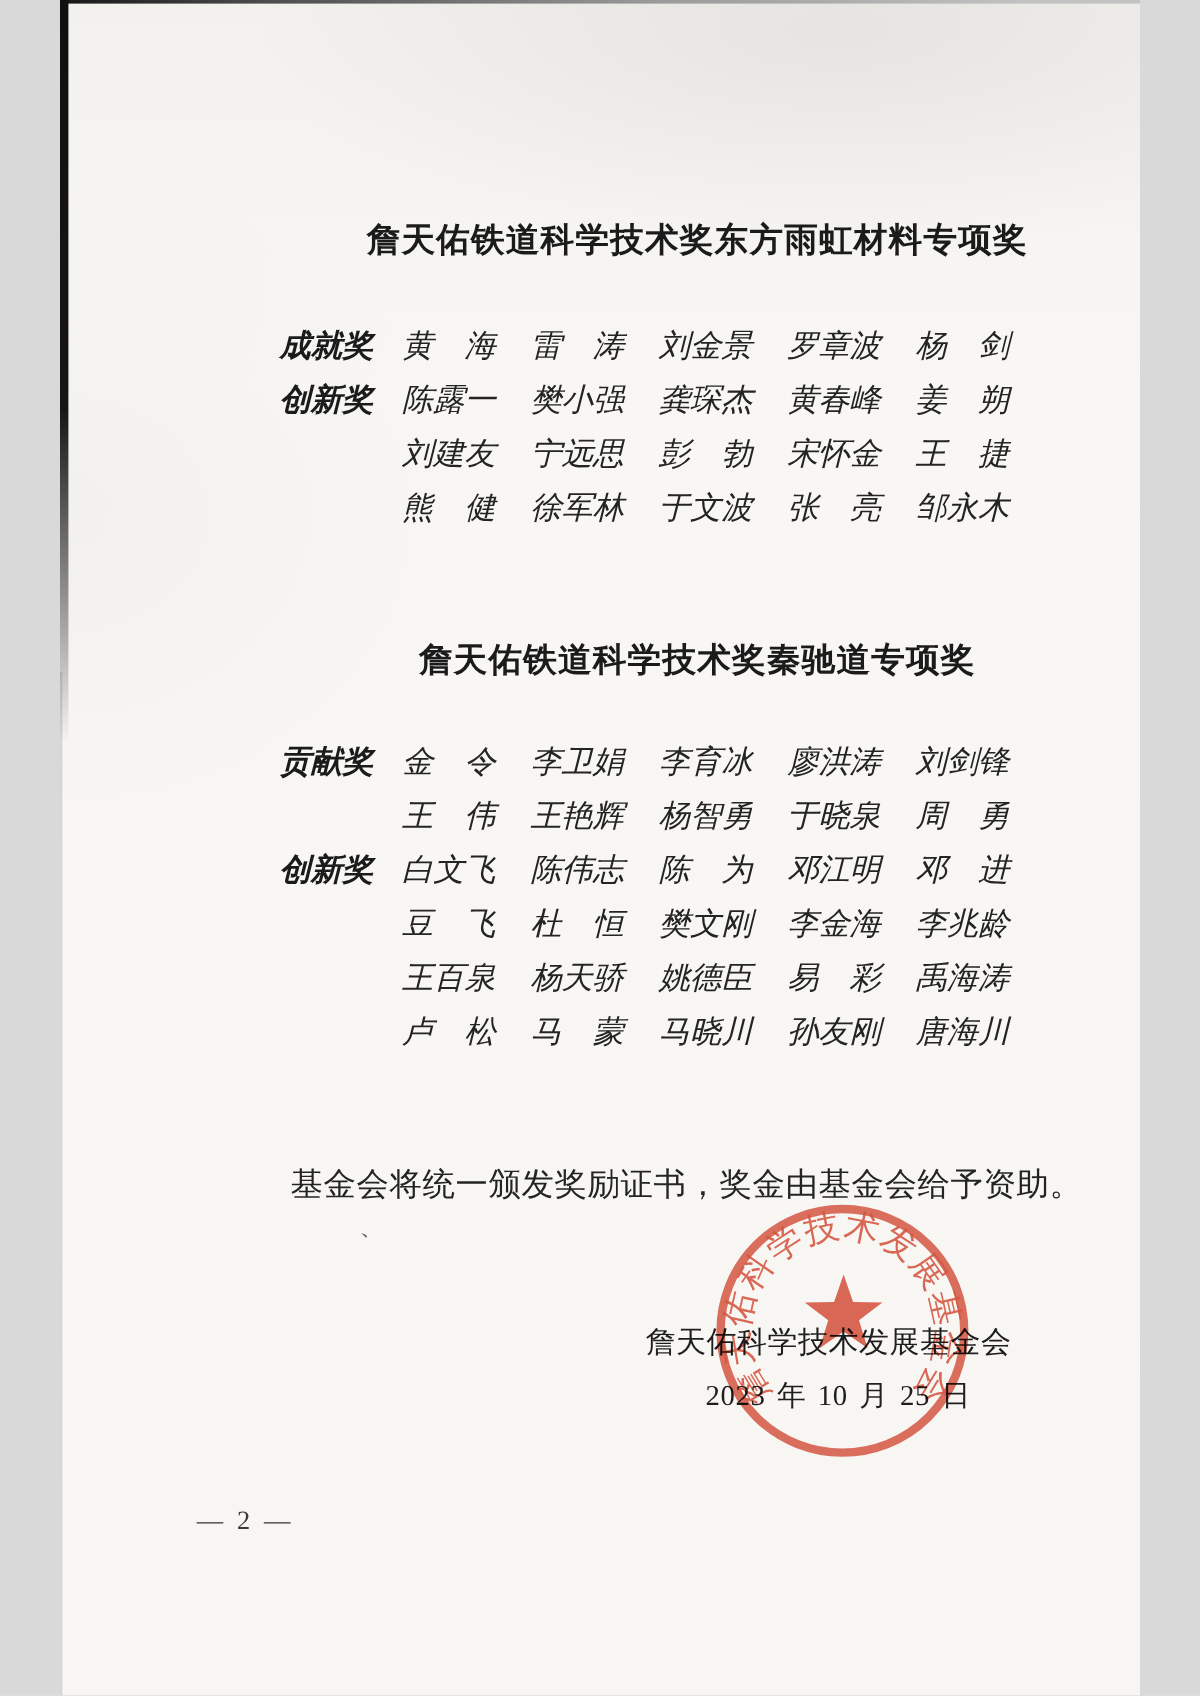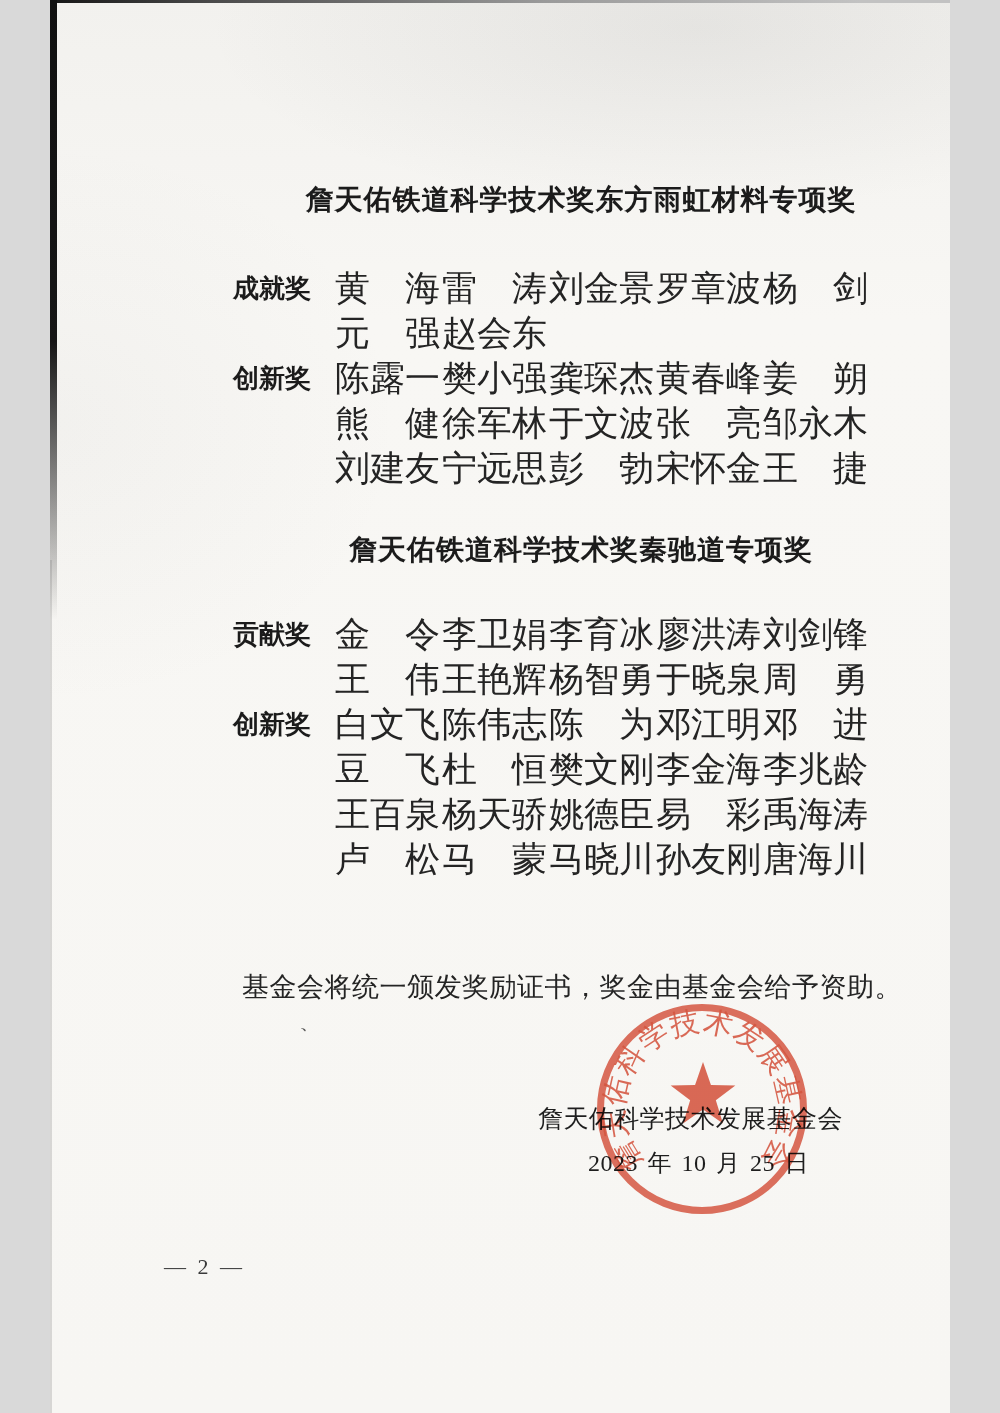--- a/index.html
+++ b/index.html
@@ -29,29 +29,29 @@
     font-weight:700;font-size:28px;line-height:34px;letter-spacing:1px;
     color:#1b1b1b;white-space:nowrap;
   }
   #award-0 .award-title{top:183px;}
   #award-1 .award-title{top:533px;}
 
   .rows{position:absolute;left:183px;width:740px;}
   #award-0 .rows{top:266px;}
   #award-1 .rows{top:612px;}
 
-  .name-row{display:flex;height:45px;align-items:center;}
+  .name-row{display:flex;height:45px;align-items:center;font-style:italic;}
   .row-label{
     flex:0 0 102px;width:102px;
     font-family:"Liberation Sans", sans-serif;
     font-weight:700;font-size:26px;color:#1b1b1b;white-space:nowrap;
   }
   .name-cell{
     flex:0 0 78px;width:78px;margin-right:29px;
-    font-size:35px;color:#242424;white-space:nowrap;overflow:visible;text-align:right;
+    font-size:26px;color:#242424;white-space:nowrap;overflow:visible;text-align:right;
   }
 
   .closing{position:absolute;left:192px;top:969px;margin:0;
     font-size:27px;letter-spacing:0.5px;color:#242424;white-space:nowrap;}
 
   .stray-mark{position:absolute;left:248px;top:1008px;font-size:20px;color:#5a5a5a;
     transform:rotate(-12deg);}
 
   .sig-org{position:absolute;left:488px;top:1102px;margin:0;
     font-size:25px;letter-spacing:0.4px;color:#1e1e1e;white-space:nowrap;}
@@ -84,47 +84,42 @@
         <div class="rows">
           <div class="name-row">
             <span class="row-label">成就奖</span>
             <span class="name-cell">黄　海</span>
             <span class="name-cell">雷　涛</span>
             <span class="name-cell">刘金景</span>
             <span class="name-cell">罗章波</span>
             <span class="name-cell">杨　剑</span>
           </div>
           <div class="name-row">
-            <span class="row-label"></span>
-            <span class="name-cell">元　强</span>
-            <span class="name-cell">赵会东</span>
-          </div>
-          <div class="name-row">
             <span class="row-label">创新奖</span>
             <span class="name-cell">陈露一</span>
             <span class="name-cell">樊小强</span>
             <span class="name-cell">龚琛杰</span>
             <span class="name-cell">黄春峰</span>
             <span class="name-cell">姜　朔</span>
           </div>
           <div class="name-row">
             <span class="row-label"></span>
+            <span class="name-cell">刘建友</span>
+            <span class="name-cell">宁远思</span>
+            <span class="name-cell">彭　勃</span>
+            <span class="name-cell">宋怀金</span>
+            <span class="name-cell">王　捷</span>
+          </div>
+          <div class="name-row">
+            <span class="row-label"></span>
             <span class="name-cell">熊　健</span>
             <span class="name-cell">徐军林</span>
             <span class="name-cell">于文波</span>
             <span class="name-cell">张　亮</span>
             <span class="name-cell">邹永木</span>
-          </div>
-          <div class="name-row">
-            <span class="row-label"></span>
-            <span class="name-cell">刘建友</span>
-            <span class="name-cell">宁远思</span>
-            <span class="name-cell">彭　勃</span>
-            <span class="name-cell">宋怀金</span>
-            <span class="name-cell">王　捷</span>
           </div>
         </div>
       </section>
       <section class="award" id="award-1">
         <h2 class="award-title">詹天佑铁道科学技术奖秦驰道专项奖</h2>
         <div class="rows">
           <div class="name-row">
             <span class="row-label">贡献奖</span>
             <span class="name-cell">金　令</span>
             <span class="name-cell">李卫娟</span>

